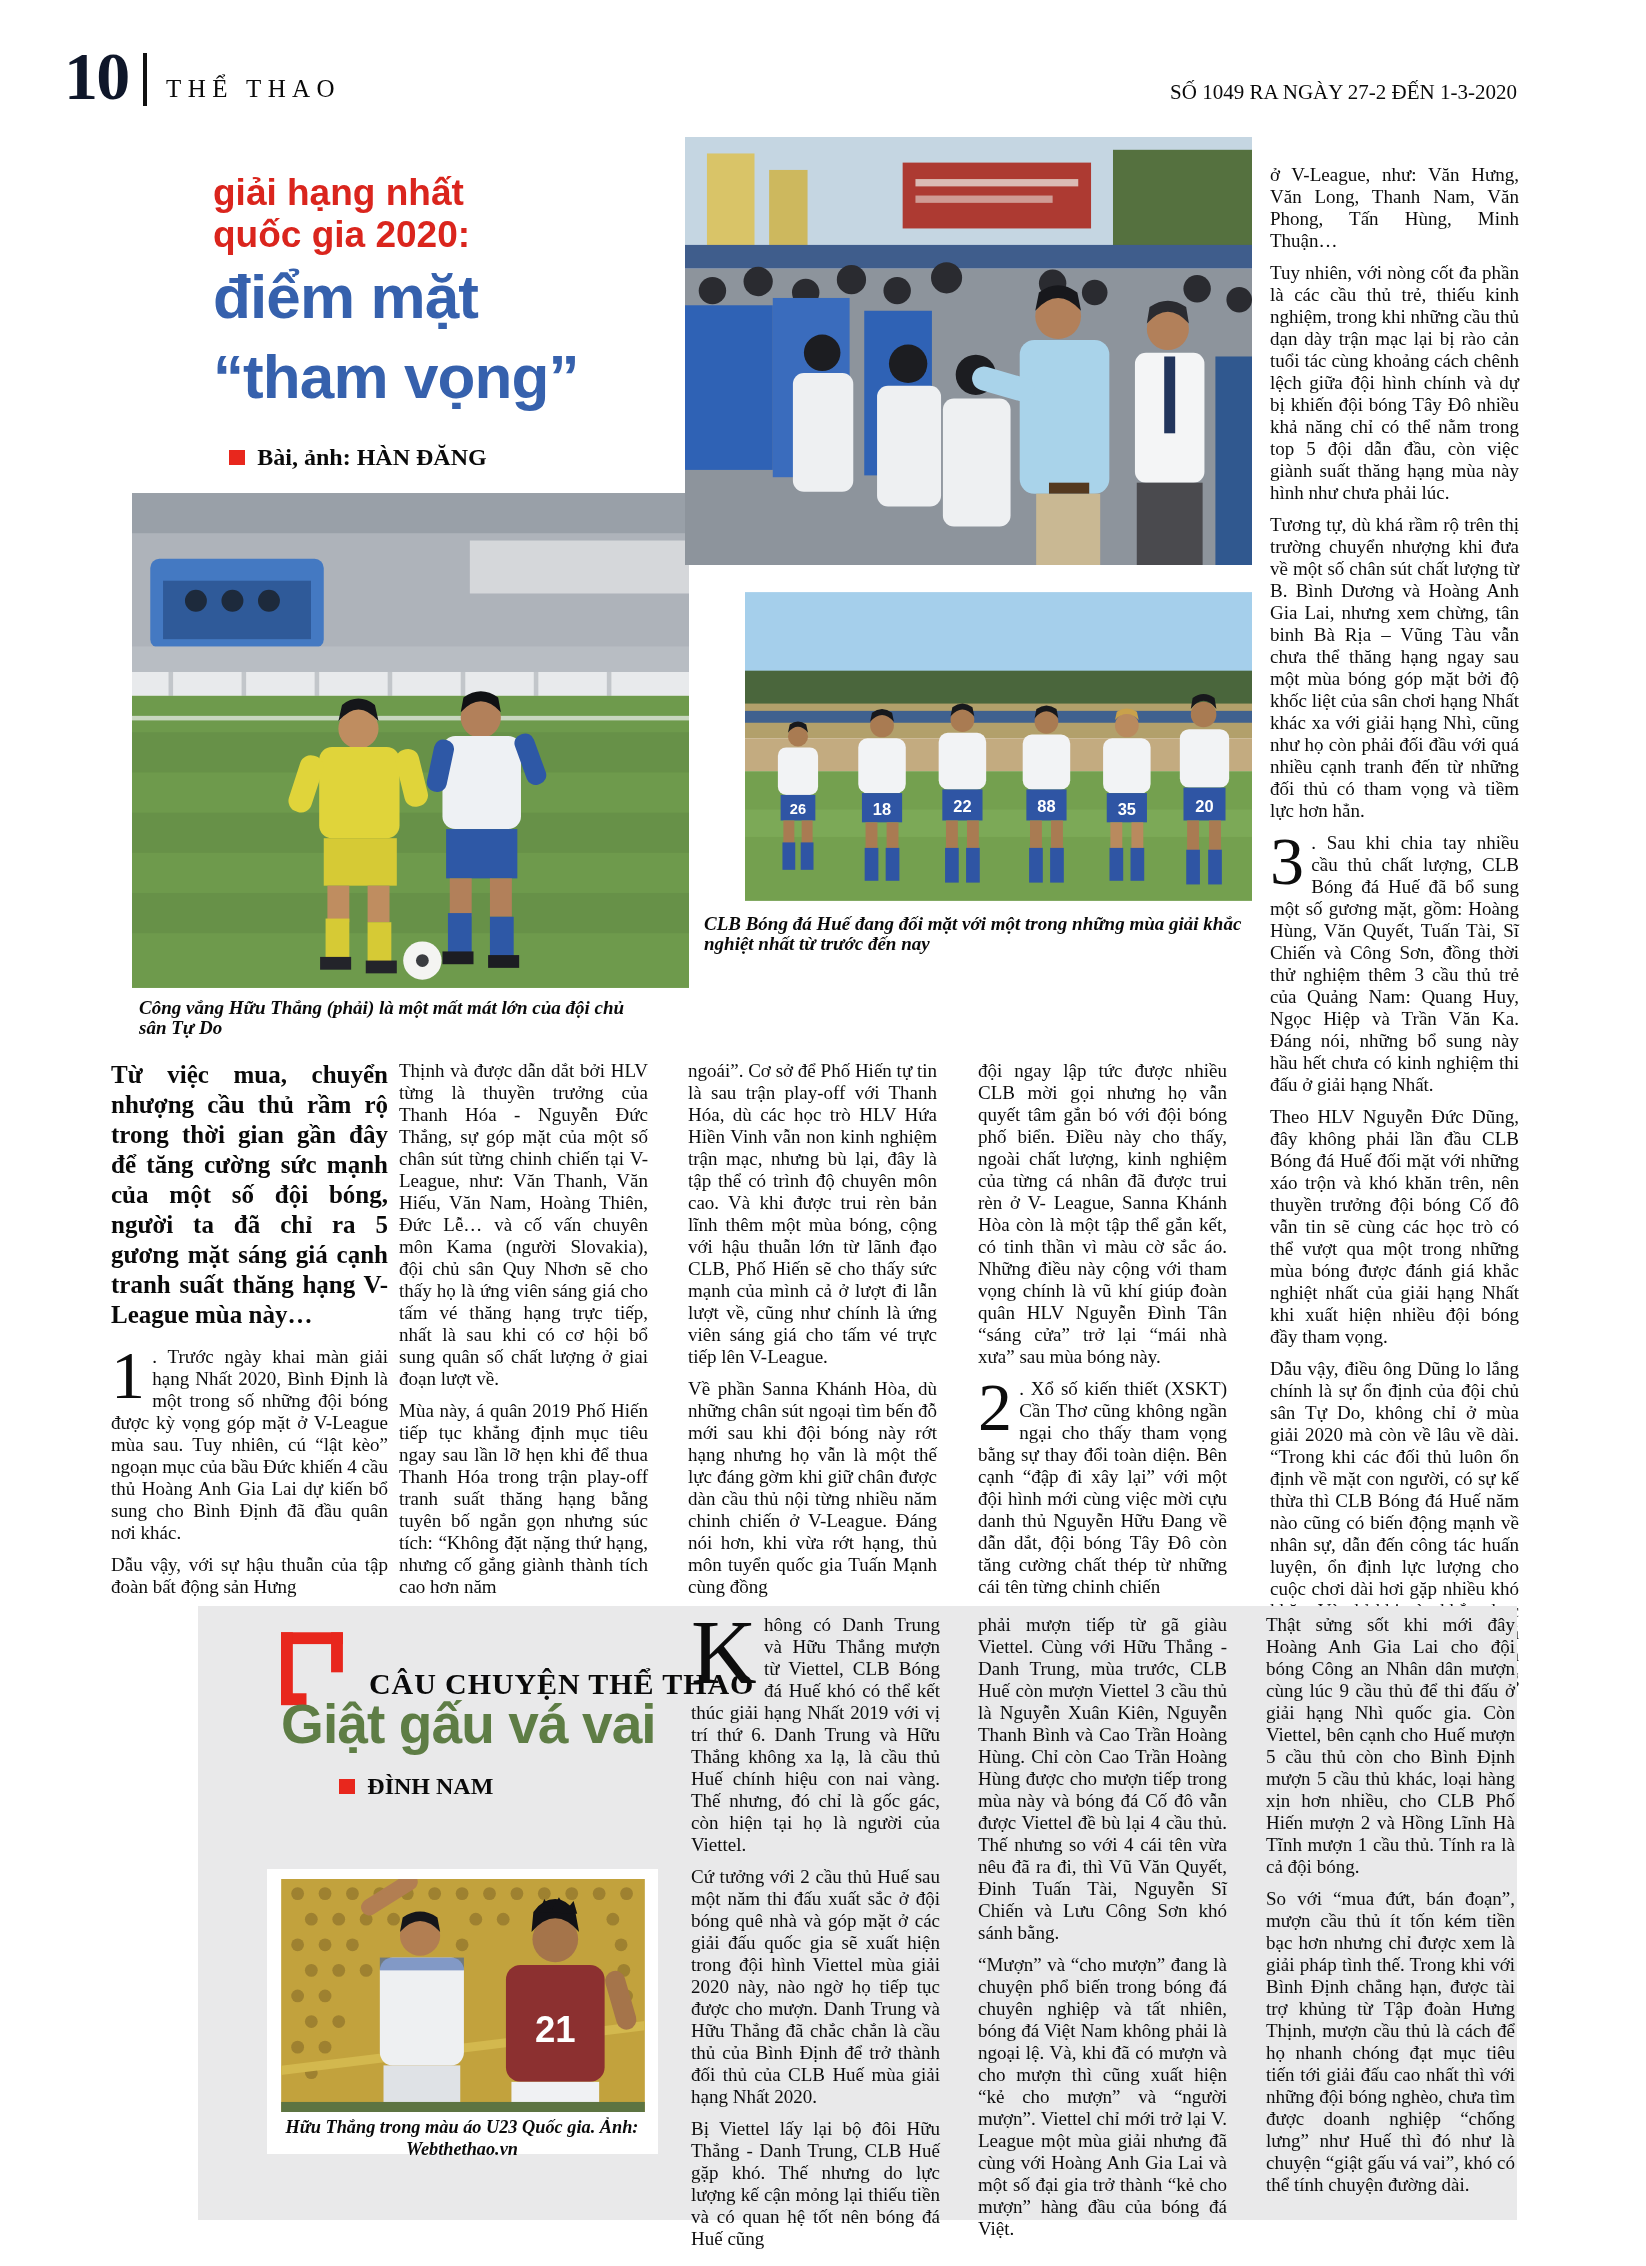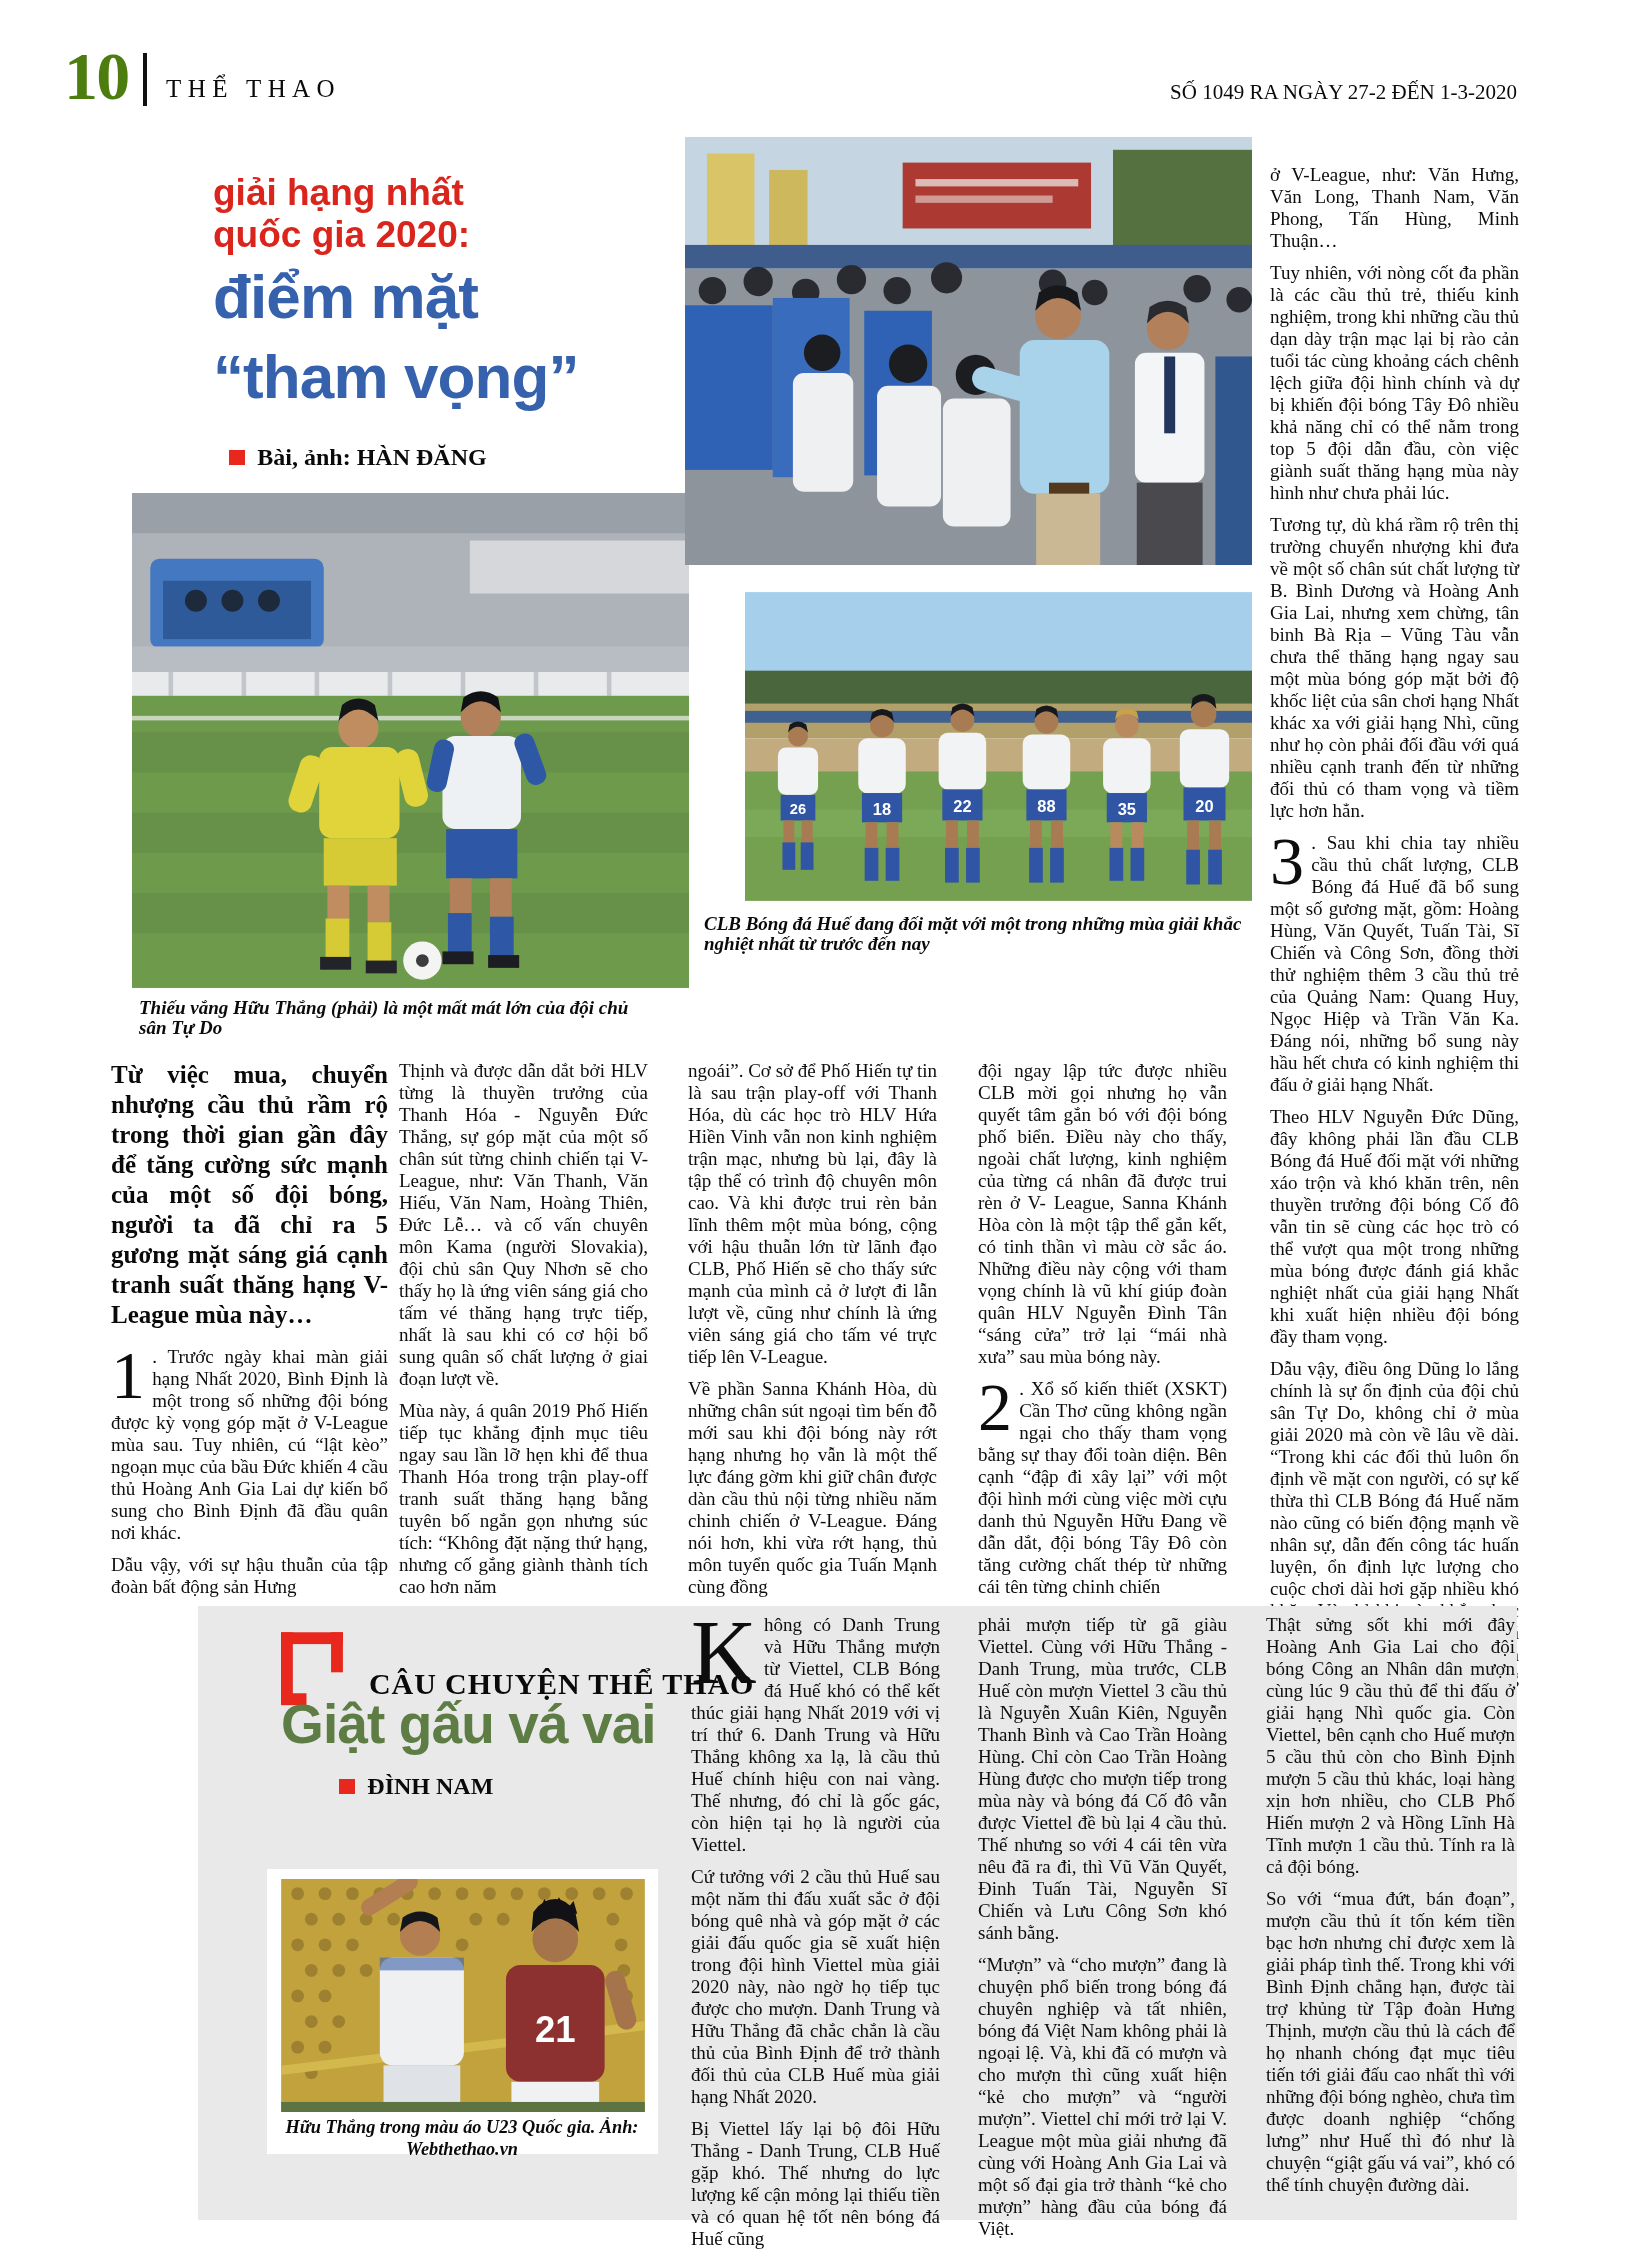--- a/index.html
+++ b/index.html
@@ -3,21 +3,21 @@
 <meta charset="utf-8">
 <style>
   html,body { margin:0; padding:0; background:#ffffff; }
   .page {
     position:relative; width:1647px; height:2267px; background:#ffffff;
     font-family:"Liberation Serif", serif; color:#111; overflow:hidden;
   }
   .abs { position:absolute; }
 
   
-  .page-number { left:64px; top:37px; font-size:68px; font-weight:700; letter-spacing:-1.8px; color:#4d7c0f; }
+  .page-number { left:64px; top:37px; font-size:68px; font-weight:700; letter-spacing:-1.8px; color:#0f172a; }
   .masthead-bar { left:143px; top:53px; width:3.7px; height:53px; background:#111; }
   .section-name { left:166px; top:75px; font-size:25px; letter-spacing:6.4px; color:#0a0a0a; }
   .issue-info { right:130px; top:80px; font-size:21px; color:#0a0a0a; }
 
   
   .kicker { left:213px; top:172px; font-family:"Liberation Sans", sans-serif; font-weight:700;
             font-size:37px; line-height:42px; color:#DA251D; }
   .a1-title { left:213px; font-family:"Liberation Sans", sans-serif; font-weight:700;
               font-size:62px; line-height:64px; color:#3661AD; letter-spacing:-0.9px; }
   .a1-title.l1 { top:265px; }
@@ -131,21 +131,21 @@
       <rect x="348" y="422" width="24" height="42" fill="#b2805a"></rect>
       <rect x="392" y="422" width="24" height="42" fill="#b2805a"></rect>
       <rect x="346" y="460" width="26" height="46" fill="#2e58a6"></rect>
       <rect x="392" y="464" width="26" height="46" fill="#2e58a6"></rect>
       <rect x="340" y="502" width="34" height="14" fill="#1c1d22"></rect>
       <rect x="390" y="506" width="34" height="14" fill="#1c1d22"></rect>
     </g>
     <circle cx="318" cy="512" r="21" fill="#f4f4f2"></circle>
     <circle cx="318" cy="512" r="7" fill="#3a3c40"></circle>
   </svg>
-  <div class="abs caption cap1">Thiếu vắng Hữu Thắng (phải) là một mất mát lớn của đội chủ sân Tự Do</div>
+  <div class="abs caption cap1">Công vắng Hữu Thắng (phải) là một mất mát lớn của đội chủ sân Tự Do</div>
 
   <svg class="abs photo" style="left:685px; top:137px;" width="567" height="428" viewBox="0 0 620 468">
     <rect x="0" y="0" width="620" height="140" fill="#c5d6e2"></rect>
     <rect x="24" y="18" width="52" height="104" fill="#d9c468"></rect>
     <rect x="92" y="36" width="42" height="86" fill="#cdb85e"></rect>
     <rect x="238" y="28" width="206" height="72" fill="#ad3a32"></rect>
     <rect x="252" y="46" width="178" height="8" fill="#e6dcd6" opacity="0.8"></rect>
     <rect x="252" y="64" width="150" height="8" fill="#e6dcd6" opacity="0.6"></rect>
     <rect x="468" y="14" width="152" height="108" fill="#55713f"></rect>
     <rect x="0" y="118" width="620" height="26" fill="#3f5d8c"></rect>

